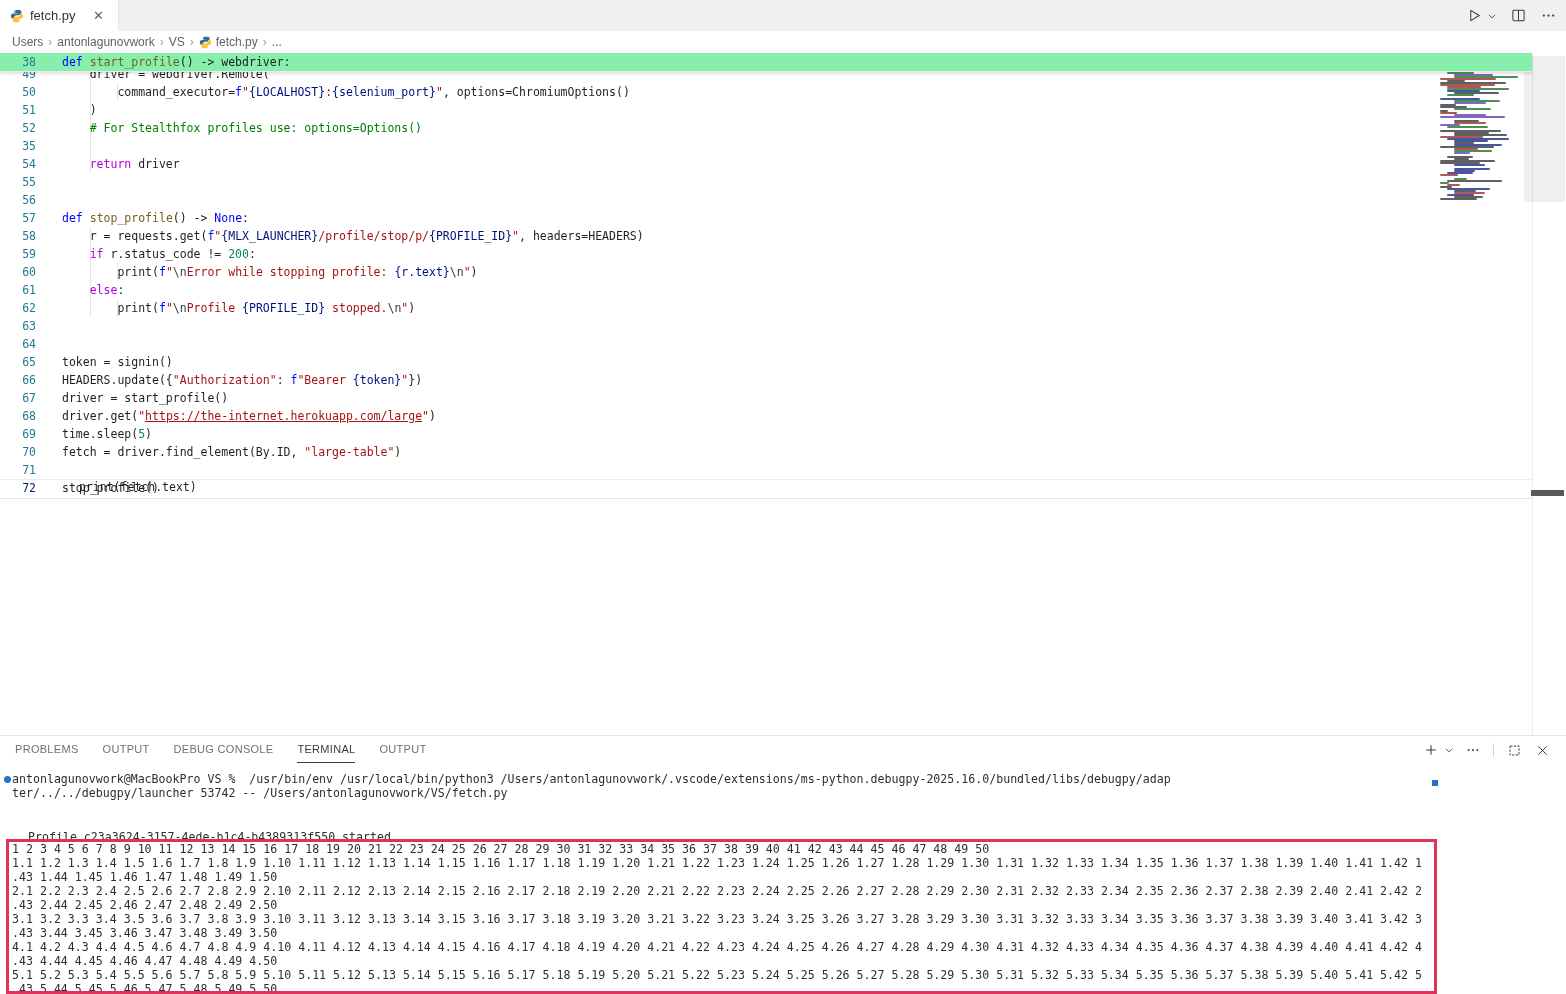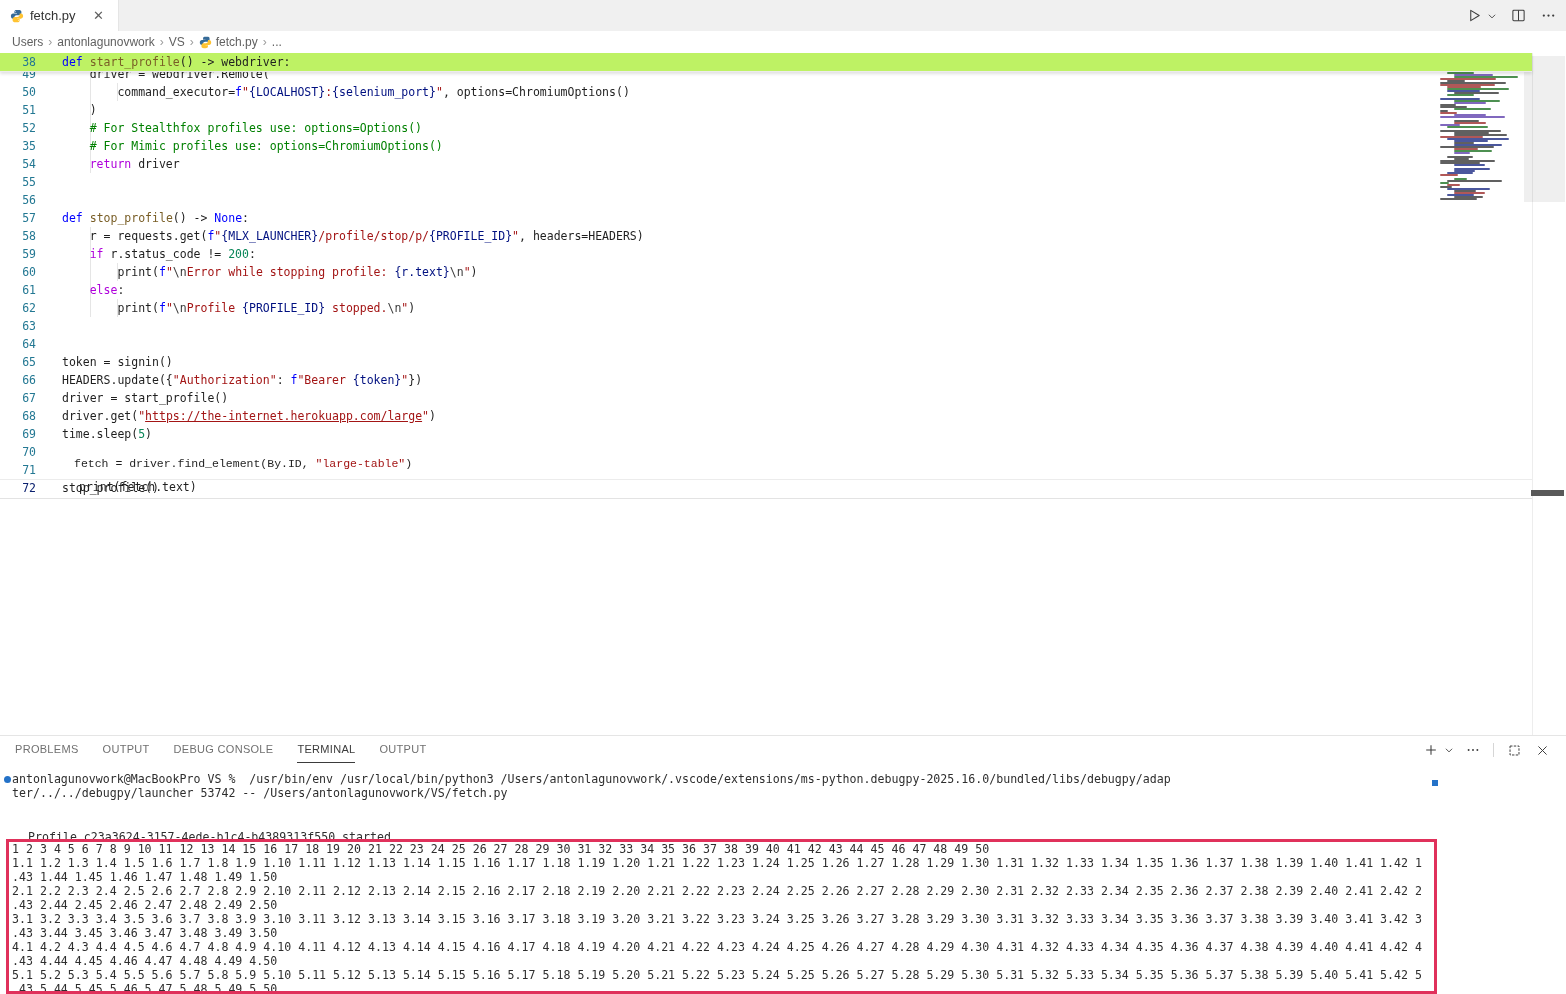--- a/index.html
+++ b/index.html
@@ -19,21 +19,21 @@
   .breadcrumb{position:absolute;left:0;top:31px;width:100%;height:22px;background:#fff;display:flex;align-items:center;
               padding-left:12px;font-size:12px;color:#616161;}
   .crumb{display:flex;align-items:center;cursor:pointer;}
   .crumb-sep{margin:0 5px;color:#9d9d9d;font-size:12px;}
   
   .editor{position:absolute;left:0;top:53px;width:100%;height:682px;background:#fff;overflow:hidden;}
   .code-row{position:absolute;left:0;height:18px;width:100%;}
   .ln{position:absolute;left:0;top:0;width:36px;text-align:right;font-family:"DejaVu Sans Mono",monospace;
       font-size:11.5px;line-height:18px;color:#237893;}
   .code{position:absolute;left:62px;top:0;font-family:"DejaVu Sans Mono",monospace;font-size:11.5px;line-height:18px;white-space:pre;}
-  .sticky{position:absolute;left:0;top:0;width:1532px;height:18px;background:#bef264;z-index:4;
+  .sticky{position:absolute;left:0;top:0;width:1532px;height:18px;background:#86efac;z-index:4;
           box-shadow:0 2px 3px rgba(0,0,0,0.12);border-bottom:1px solid #ececec;}
   .indent-guide{position:absolute;width:1px;background:#e5e5e5;z-index:0;}
   .curline{position:absolute;left:0;width:1532px;height:18px;border-top:1px solid #ececec;border-bottom:1px solid #e3e3e3;z-index:0;}
   .tok-strlink{text-decoration:underline;}
   
   .minimap-bar{position:absolute;height:1.5px;border-radius:1px;opacity:.85;}
   .mm-hairline{position:absolute;left:1532px;top:0;width:1px;height:682px;background:#ededed;}
   .scroll-slider{position:absolute;left:1524px;top:3px;width:41px;height:146px;background:rgba(100,100,100,0.10);}
   .overview-cursor{position:absolute;left:1531px;top:437px;width:33px;height:6px;background:#595959;}
   
@@ -146,21 +146,20 @@
         <div class="code-row" style="top: 48px;">
           <span class="ln">51</span>
           <pre class="code" style="margin: 0px;"><span style="color: rgb(31, 31, 31);">    )</span></pre>
         </div>
         <div class="code-row" style="top: 66px;">
           <span class="ln">52</span>
           <pre class="code" style="margin: 0px;"><span style="color: rgb(0, 128, 0);">    # For Stealthfox profiles use: options=Options()</span></pre>
         </div>
         <div class="code-row" style="top: 84px;">
           <span class="ln">35</span>
-          <pre class="code" style="margin: 0px;"><span style="color: rgb(0, 128, 0);">    # For Mimic profiles use: options=ChromiumOptions()</span></pre>
         </div>
         <div class="code-row" style="top: 102px;">
           <span class="ln">54</span>
           <pre class="code" style="margin: 0px;"><span style="color: rgb(175, 0, 219);">    return</span><span style="color: rgb(31, 31, 31);"> driver</span></pre>
         </div>
         <div class="code-row" style="top: 120px;">
           <span class="ln">55</span>
           <pre class="code" style="margin: 0px;"></pre>
         </div>
         <div class="code-row" style="top: 138px;">
@@ -214,21 +213,21 @@
         <div class="code-row" style="top: 354px;">
           <span class="ln">68</span>
           <pre class="code" style="margin: 0px;"><span style="color: rgb(31, 31, 31);">driver.get(</span><span style="color: rgb(163, 21, 21);">"</span><span class="tok-strlink" style="color: rgb(163, 21, 21);">https://the-internet.herokuapp.com/large</span><span style="color: rgb(163, 21, 21);">"</span><span style="color: rgb(31, 31, 31);">)</span></pre>
         </div>
         <div class="code-row" style="top: 372px;">
           <span class="ln">69</span>
           <pre class="code" style="margin: 0px;"><span style="color: rgb(31, 31, 31);">time.sleep(</span><span style="color: rgb(9, 134, 88);">5</span><span style="color: rgb(31, 31, 31);">)</span></pre>
         </div>
         <div class="code-row" style="top: 390px;">
           <span class="ln">70</span>
-          <pre class="code" style="margin: 12px; font-family: Liberation Mono, monospace;"><span style="color: rgb(31, 31, 31);">fetch = driver.find_element(By.ID, </span><span style="color: rgb(163, 21, 21);">"large-table"</span><span style="color: rgb(31, 31, 31);">)</span></pre>
+          <pre class="code" style="margin: 0px;"><span style="color: rgb(31, 31, 31);">fetch = driver.find_element(By.ID, </span><span style="color: rgb(163, 21, 21);">"large-table"</span><span style="color: rgb(31, 31, 31);">)</span></pre>
         </div>
         <div class="code-row" style="top: 408px;">
           <span class="ln">71</span>
           <pre class="code" style="margin: 17px;"><span style="color: rgb(31, 31, 31);">print(fetch.text)</span></pre>
         </div>
         <div class="code-row" style="top: 426px;">
           <span class="ln" style="color: rgb(11, 33, 111);">72</span>
           <pre class="code" style="margin: 0px;"><span style="color: rgb(31, 31, 31);">stop_profile()</span></pre>
         </div>
       </div>

